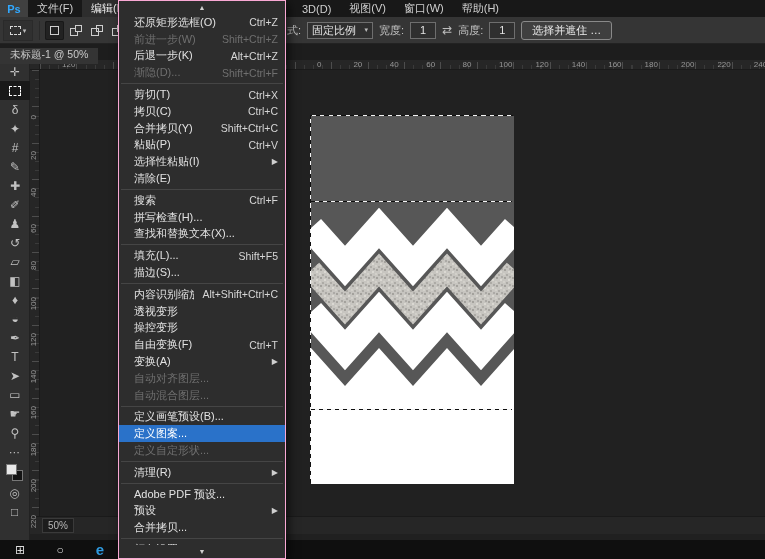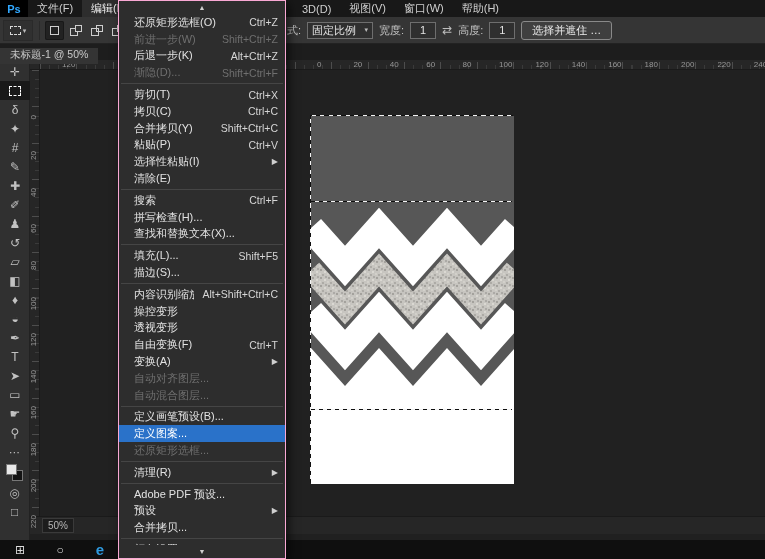--- a/index.html
+++ b/index.html
@@ -3,21 +3,21 @@
 <meta charset="utf-8">
 <style>
   * { margin:0; padding:0; box-sizing:border-box; }
   html,body { background:#000; }
   body { font-family:"Liberation Sans","DejaVu Sans",sans-serif; }
   #app { position:relative; width:765px; height:559px; background:#202020; overflow:hidden; }
 
   
   .menubar { position:absolute; top:0; left:0; right:0; height:17px; background:#181818; display:flex; align-items:center; z-index:20; }
   .ps-logo { width:28px; height:17px; display:flex; align-items:center; justify-content:center;
-             background:#000000; color:#31a8ff; font-weight:bold; font-size:11px; }
+             background:#404040; color:#31a8ff; font-weight:bold; font-size:11px; }
   #mb-left { display:flex; height:17px; }
   #mb-right { position:absolute; left:293px; top:0; height:17px; display:flex; }
   .mb-item { padding:0 9px; height:17px; display:flex; align-items:center; font-size:11px; color:#cfcfcf; white-space:nowrap; }
   .mb-item.active { background:#2d2d2d; color:#eee; }
 
   
   .optionsbar { position:absolute; top:17px; left:0; right:0; height:27px; background:#353535; border-bottom:1px solid #222; z-index:19; }
   .tool-preset { position:absolute; left:3px; top:3px; width:30px; height:21px; display:flex; align-items:center; justify-content:center; gap:2px; border:1px solid #2a2a2a; background:#303030; }
   .mq-small { width:11px; height:9px; border:1px dashed #d8d8d8; }
   .dd-caret { font-size:7px; color:#bbb; }
@@ -431,25 +431,25 @@
         <div class="menu-sep">
           <div class="menu-sep-line"></div>
         </div>
         <div class="menu-item">
           <span class="mi-label">内容识别缩放</span>
           <span class="mi-right">
             <span class="mi-shortcut">Alt+Shift+Ctrl+C</span>
           </span>
         </div>
         <div class="menu-item">
+          <span class="mi-label">透视变形</span>
+          <span class="mi-right"></span>
+        </div>
+        <div class="menu-item">
           <span class="mi-label">操控变形</span>
-          <span class="mi-right"></span>
-        </div>
-        <div class="menu-item">
-          <span class="mi-label">透视变形</span>
           <span class="mi-right"></span>
         </div>
         <div class="menu-item">
           <span class="mi-label">自由变换(F)</span>
           <span class="mi-right">
             <span class="mi-shortcut">Ctrl+T</span>
           </span>
         </div>
         <div class="menu-item">
           <span class="mi-label">变换(A)</span>
@@ -470,21 +470,21 @@
         </div>
         <div class="menu-item">
           <span class="mi-label">定义画笔预设(B)...</span>
           <span class="mi-right"></span>
         </div>
         <div class="menu-item highlighted">
           <span class="mi-label">定义图案...</span>
           <span class="mi-right"></span>
         </div>
         <div class="menu-item disabled">
-          <span class="mi-label">还原矩形选框...</span>
+          <span class="mi-label">定义自定形状...</span>
           <span class="mi-right"></span>
         </div>
         <div class="menu-sep">
           <div class="menu-sep-line"></div>
         </div>
         <div class="menu-item">
           <span class="mi-label">清理(R)</span>
           <span class="mi-right">
             <span class="mi-arrow">▶</span>
           </span>

